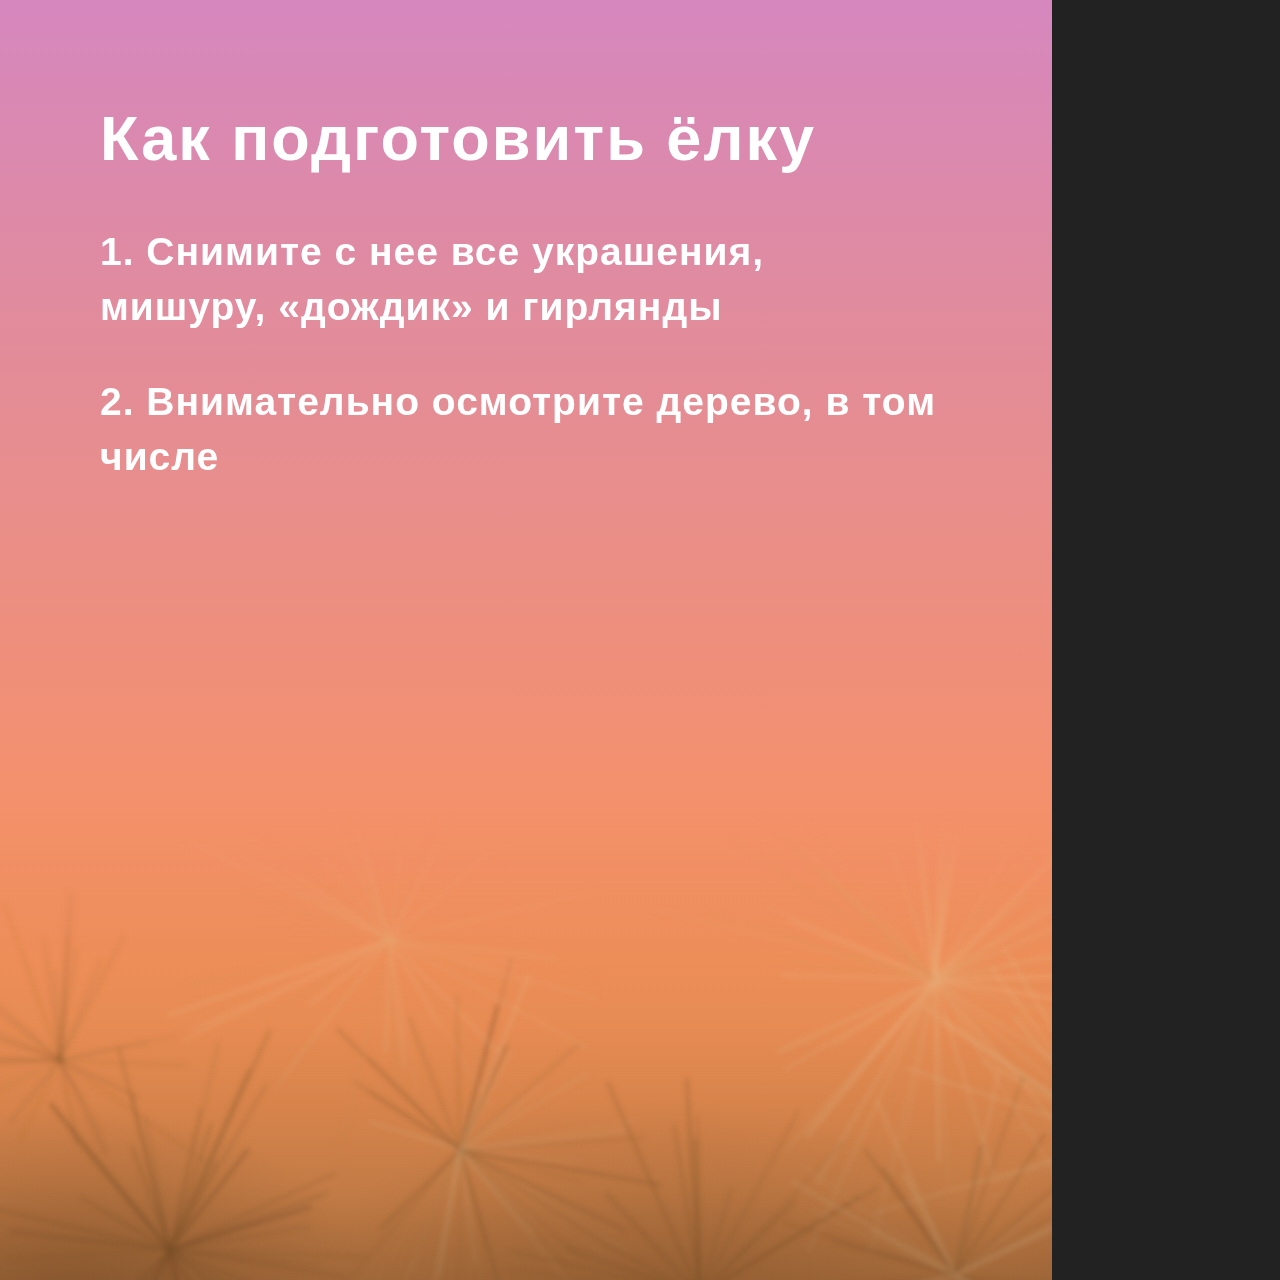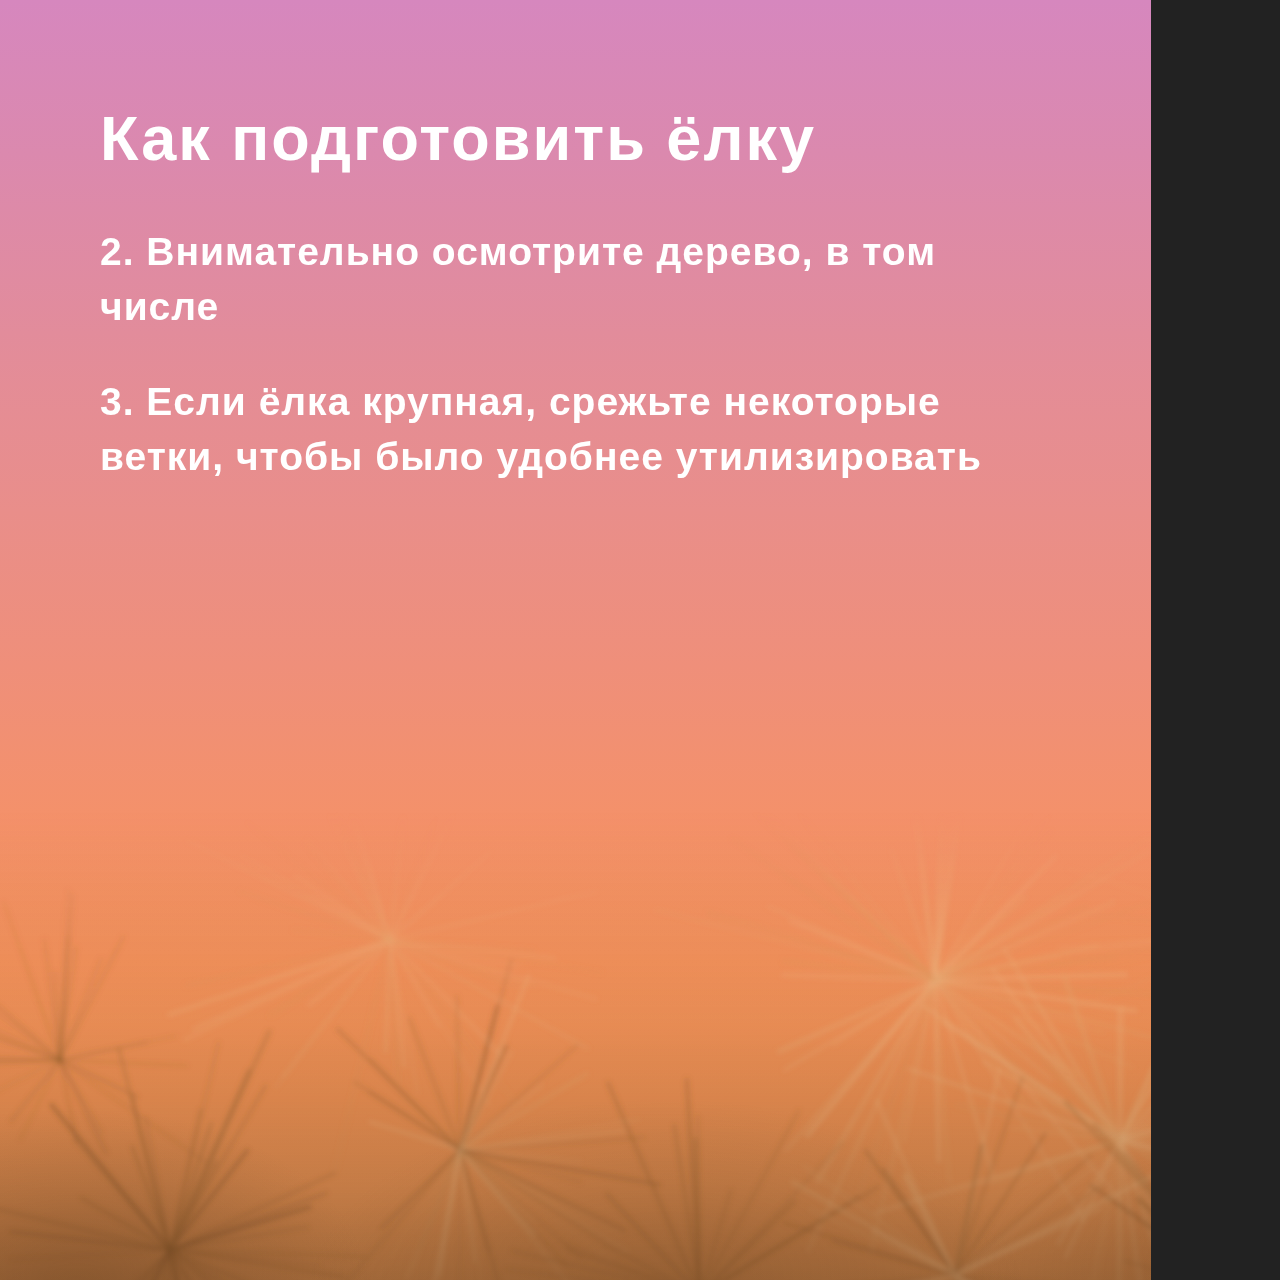--- a/index.html
+++ b/index.html
@@ -2,21 +2,21 @@
 <html><head>
 <meta charset="utf-8">
 <style>
   html, body {
     margin: 0;
     padding: 0;
     background: #222;
   }
   .card {
     position: relative;
-    width: 1151px;
+    width: 1052px;
     height: 1280px;
     overflow: hidden;
     font-family: "Liberation Sans", sans-serif;
     background: linear-gradient(180deg,
       #d687be 0%,
       #db89ae 12%,
       #e28c9b 26%,
       #e98e8a 40%,
       #ef8f7a 52%,
       #f4916a 64%,
@@ -532,25 +532,25 @@
     </svg>
   </div>
 
   <div class="shade-layer"></div>
 
   <div class="content">
     <h1 class="title">
       <span class="tline">Как подготовить ёлку</span>
     </h1>
 
+    <div class="item">
+      <span class="line">1. Снимите с нее все украшения,</span>
+      <span class="line">мишуру, «дождик» и гирлянды</span>
+    </div>
 
     <div class="item">
       <span class="line">2. Внимательно осмотрите дерево, в том числе</span>
     </div>
 
-    <div class="item">
-      <span class="line">3. Если ёлка крупная, срежьте некоторые</span>
-      <span class="line">ветки, чтобы было удобнее утилизировать</span>
-    </div>
 
   </div>
 
 </div>
 
 </body></html>

